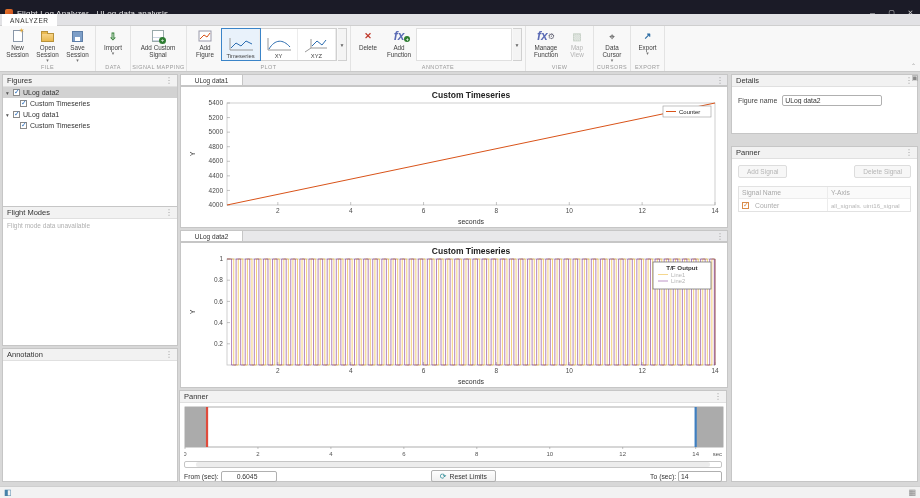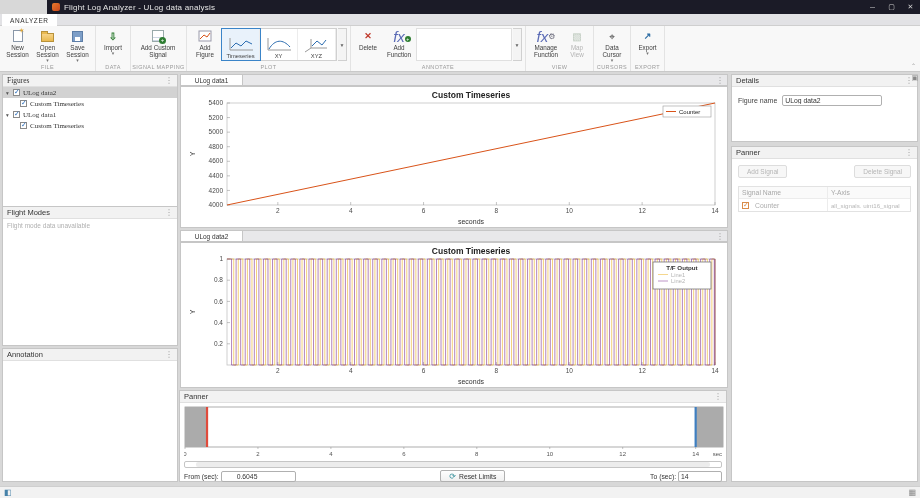--- a/index.html
+++ b/index.html
@@ -1,20 +1,20 @@
 <!DOCTYPE html>
 <html><head>
 <meta charset="utf-8">
 <style>
   * { margin:0; padding:0; box-sizing:border-box; }
   body { font-family:"Liberation Sans", sans-serif; background:#555; }
   .app { position:relative; width:920px; height:498px; background:#d8d8d8; overflow:hidden; }
 
   
-  .titlebar { position:absolute; top:0; left:0; right:0; height:14px; background:#1b1b27; display:flex; align-items:center; color:#e6e6e6;margin-left:47px; }
+  .titlebar { position:absolute; top:0; left:0; right:0; height:26px; background:#1b1b27; display:flex; align-items:center; color:#e6e6e6; }
   .app-icon { width:8px; height:8px; margin:0 4px 0 5px; background:linear-gradient(135deg,#e87a2c,#c8471d); border-radius:2px; }
   .tb-title { font-size:8px; letter-spacing:.2px; }
   .tb-controls { margin-left:auto; display:flex; height:100%; }
   .tb-btn { width:19px; height:100%; display:flex; align-items:center; justify-content:center; font-size:7px; color:#cfcfcf; }
 
   
   .tabstrip { position:absolute; top:14px; left:0; right:0; height:12px; background:#e2e2e5; border-bottom:1px solid #cfcfcf; }
   .tab-analyzer { position:absolute; left:2px; top:0; height:12px; padding:0 8px; background:#ffffff; display:flex; align-items:center; font-size:6.5px; letter-spacing:.6px; color:#333; }
 
   
@@ -31,21 +31,21 @@
   .ic-page::after { content:"✶"; position:absolute; right:-3px; top:-4px; color:#e3a72f; font-size:7px; }
   .ic-folder { width:13px; height:9px; background:linear-gradient(#f7d488,#e9b94f); border:1px solid #b8923a; position:relative; margin-top:2px; }
   .ic-folder::before { content:""; position:absolute; top:-3px; left:-1px; width:5px; height:2px; background:#e9b94f; border:1px solid #b8923a; border-bottom:none; }
   .ic-save { width:11px; height:11px; background:#7d9ec7; border:1px solid #5d7ea7; position:relative; }
   .ic-save::after { content:""; position:absolute; left:2px; bottom:0; width:5px; height:4px; background:#fff; }
   .ic-import { font-size:10px; color:#2e7d32; font-weight:bold; }
   .ic-grid { width:12px; height:12px; border:1px solid #9aa; background:
       repeating-linear-gradient(#fff 0 2.6px,#cdd6e2 2.6px 3.3px); position:relative; }
   .ic-grid::after { content:"+"; position:absolute; right:-3px; bottom:-3px; width:7px; height:7px; background:#2e7d32; color:#fff; font-size:6px; line-height:7px; text-align:center; border-radius:50%; }
   .ic-x { font-size:9px; color:#c0392b; font-weight:bold; }
-  .ic-fx { font-style:italic; font-size:15px; color:#5b6bb5; font-weight:normal; position:relative; }
+  .ic-fx { font-style:italic; font-size:12px; color:#5b6bb5; font-weight:bold; position:relative; }
   .ic-fx.add::after { content:"+"; position:absolute; right:-6px; bottom:-2px; width:6px; height:6px; background:#2e7d32; color:#fff; font-size:5px; line-height:6px; text-align:center; border-radius:50%; }
   .ic-gear { font-size:8px; color:#667; }
   .ic-map { font-size:10px; color:#b9c6b9; }
   .ic-cursor { font-size:10px; color:#444; }
   .ic-export { font-size:9px; color:#2e6da4; font-weight:bold; }
 
   .gallery { display:flex; border:1px solid #d0d0d0; background:#fff; height:33px; }
   .gitem { width:38px; display:flex; flex-direction:column; align-items:center; justify-content:flex-end; font-size:5.8px; color:#444; border-right:1px solid #ececec; padding:1px; }
   .gitem.sel { outline:1px solid #3a84c8; background:#e9f2fb; }
   .garrow { width:9px; display:flex; align-items:center; justify-content:center; font-size:5px; color:#666; background:#f4f4f4; border:1px solid #d0d0d0; border-left:none; height:33px; }
@@ -266,21 +266,21 @@
           </div>
         <span>Export</span>
         <span class="drop">▾</span>
       </div>
       <div class="rglabel">EXPORT</div>
     </div>
 
     <div class="ribbon-collapse">⌃</div>
   </div>
 
-  <div class="panel" style="left:2px; top:74px; width:176px; height:162px;font-family:Liberation Serif, serif;">
+  <div class="panel" style="left:2px; top:74px; width:176px; height:162px;">
     <div class="phead">
       <span>Figures</span>
       <span class="dots">⋮</span>
     </div>
     <div>
       <div class="trow sel">
         <span class="tar">▾</span>
         <span class="cb checked"></span>
         <span>ULog data2</span>
       </div>
@@ -434,33 +434,33 @@
         <text x="438.69491525423734" y="51" font-size="6" fill="#555" text-anchor="middle">12</text>
         <line x1="511.64406779661016" y1="42" x2="511.64406779661016" y2="44" stroke="#8a8a8a" stroke-width="0.5"></line>
         <text x="511.64406779661016" y="51" font-size="6" fill="#555" text-anchor="middle">14</text>
         <text x="538" y="51" font-size="6" fill="#555" text-anchor="end">sec</text>
       </svg>
     <div class="slider-track">
       <div class="slider-thumb"></div>
     </div>
     <div class="panner-controls">
       <span>From (sec):</span>&nbsp;
-      <input class="small" style="width: 75px; padding-left: 15px;" value="0.6045">
+      <input class="small" style="width: 56px; padding-left: 15px;" value="0.6045">
       <div class="pc-spacer"></div>
       <button class="reset-btn">
         <span class="reset-icon">⟳</span>
         <span>Reset Limits</span>
       </button>
       <div class="pc-spacer"></div>
       <span>To (sec):</span>&nbsp;
       <input class="small" style="width: 44px;" value="14">
     </div>
   </div>
 
-  <div class="panel" style="left:731px; top:74px; width:187px; height:68px;">
+  <div class="panel" style="left:731px; top:74px; width:187px; height:60px;">
     <div class="phead">
       <span>Details</span>
       <span class="dots">⋮</span>
     </div>
     <div class="fieldrow">
       <span>Figure name</span>
       <input class="small" style="width: 100px;" value="ULog data2">
     </div>
   </div>
 

